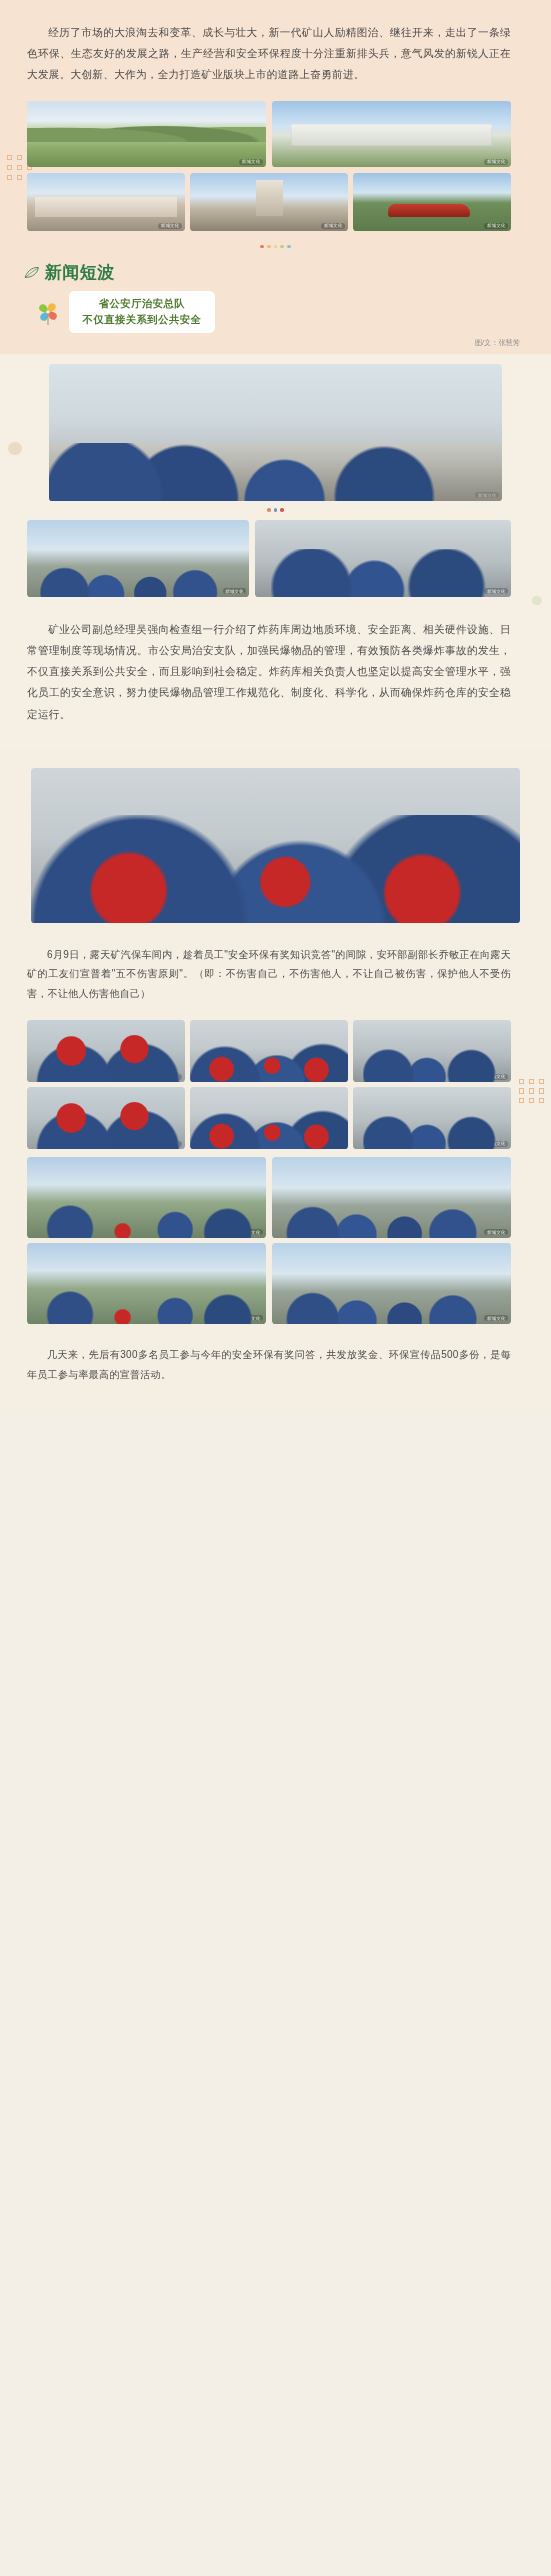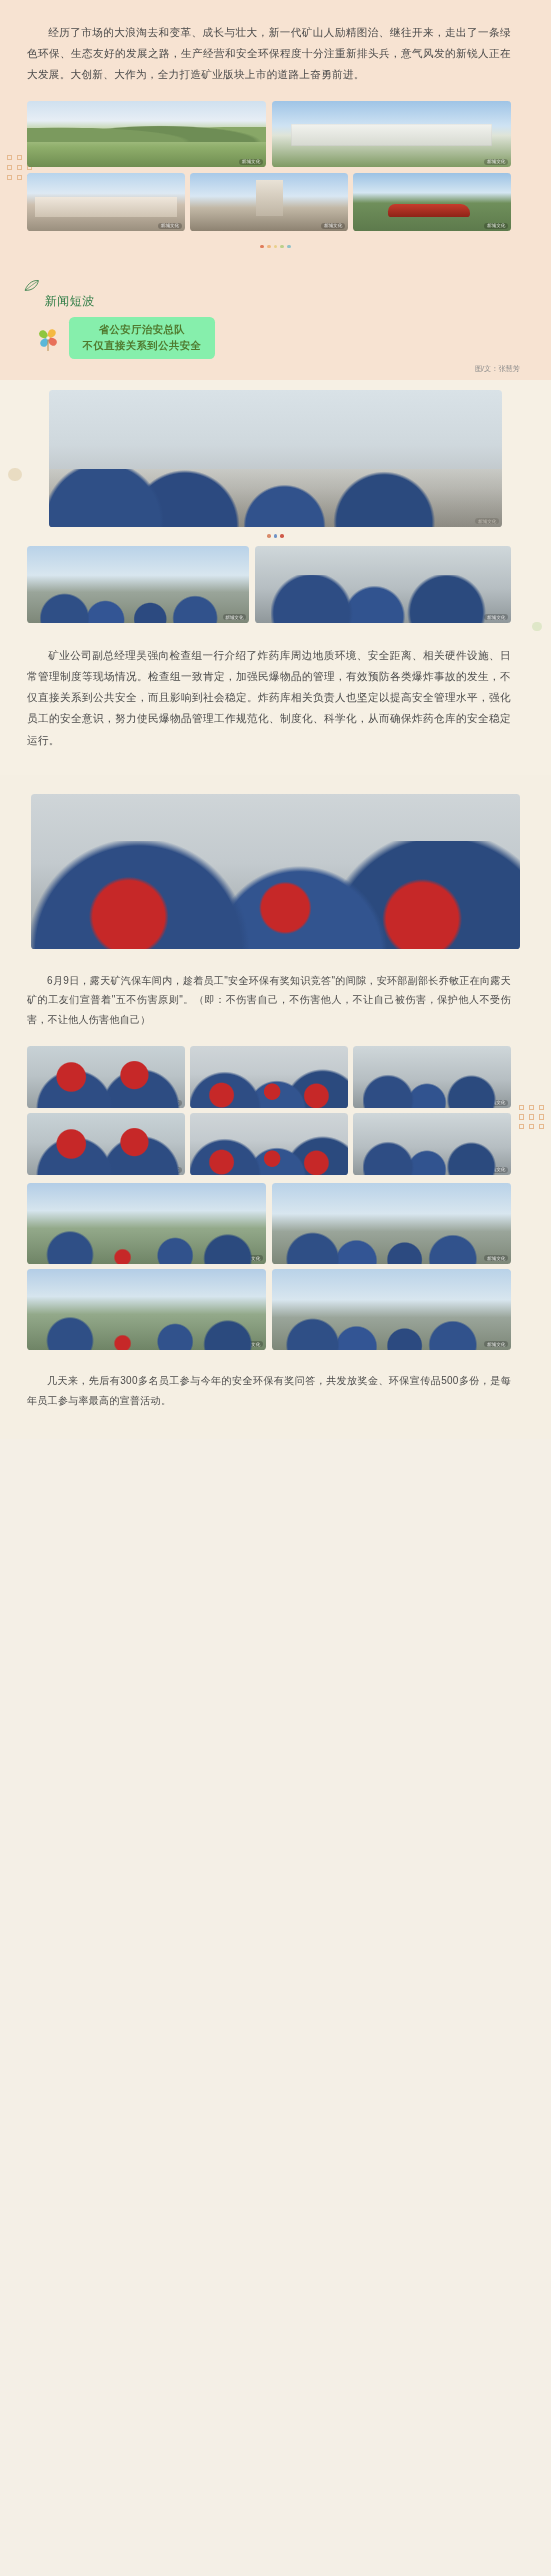--- a/index.html
+++ b/index.html
@@ -199,36 +199,35 @@
     gap: 5.2px;
     padding: 7.2px 0 4.1px 24px;
   }
   .col-head .ribbon {
     width: 15.5px; height: 13.4px;
     flex: 0 0 auto;
     position: relative;
   }
   .col-head .ribbon svg { display:block; }
   .col-head .ctitle {
-    font-size: 12px;
-    font-weight: normal;
+    font-size: 17px;
+    font-weight: bold;
     color: #2f7d46;
     letter-spacing: 0.5px;
-    margin-top: 32px;
   }
 
   .banner-row {
     display: flex;
     align-items: center;
     gap: 7.2px;
     padding: 3.1px 0 0 34px;
   }
   .pinwheel { width: 28px; height: 28px; flex:0 0 auto; }
   .banner {
-    background: #86efac;
+    background: #ffffff;
     border-radius: 5.2px;
     padding: 5.2px 13.4px;
     text-align: center;
   }
   .banner .bl {
     font-size: 10.3px;
     font-weight: bold;
     color: #4f7a2e;
     line-height: 1.55;
     letter-spacing: 0.5px;
@@ -367,21 +366,21 @@
         <div class="photo ph-outdoor" style="height:77px;">
           <span class="wm">新城文化</span>
         </div>
         <div class="photo ph-inspect" style="height:77px; flex:1.15 1 0;">
           <span class="wm">新城文化</span>
         </div>
       </div>
     </div>
 
     <div class="pad" style="padding-top:11.3px; padding-bottom:8.2px;">
-      <p class="para">矿业公司副总经理吴强向检查组一行介绍了炸药库周边地质环境、安全距离、相关硬件设施、日常管理制度等现场情况。检查组一致肯定，加强民爆物品的管理，有效预防各类爆炸事故的发生，不仅直接关系到公共安全，而且影响到社会稳定。炸药库相关负责人也坚定以提高安全管理水平，强化员工的安全意识，努力使民爆物品管理工作规范化、制度化、科学化，从而确保炸药仓库的安全稳定运行。</p>
+      <p class="para">矿业公司副总经理吴强向检查组一行介绍了炸药库周边地质环境、安全距离、相关硬件设施、日常管理制度等现场情况。市公安局治安支队，加强民爆物品的管理，有效预防各类爆炸事故的发生，不仅直接关系到公共安全，而且影响到社会稳定。炸药库相关负责人也坚定以提高安全管理水平，强化员工的安全意识，努力使民爆物品管理工作规范化、制度化、科学化，从而确保炸药仓库的安全稳定运行。</p>
     </div>
   </div>
 
   <div class="section sec-linen" style="padding-top:7.2px;">
     <div class="deco-squares" style="right:7.2px; top:330px;">
       <i></i>
         <i></i>
         <i></i>
         <i></i>
         <i></i>

